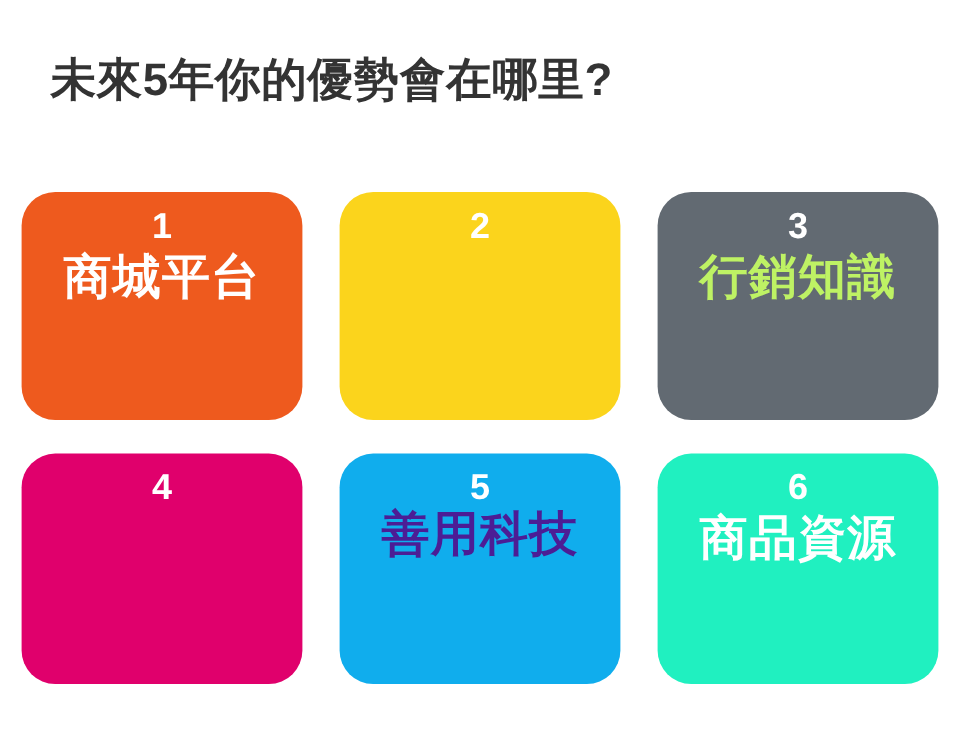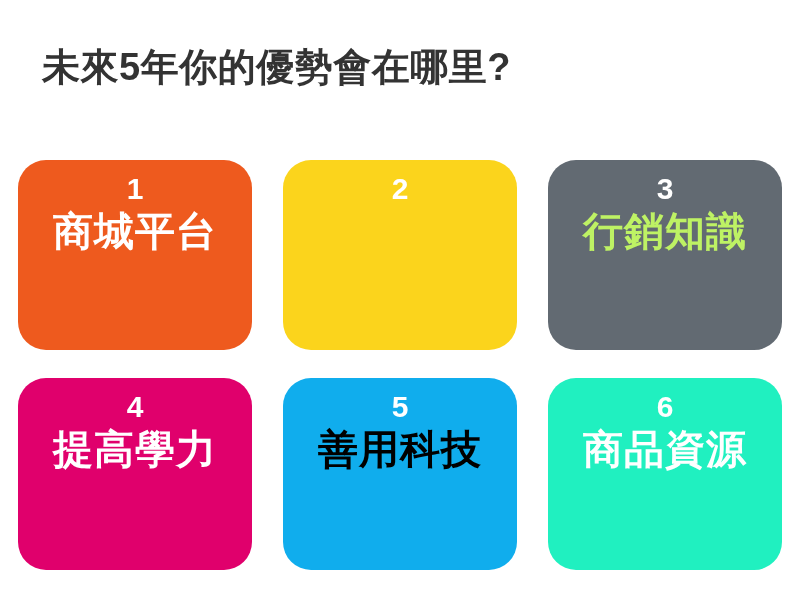--- a/index.html
+++ b/index.html
@@ -94,26 +94,25 @@
       <div class="card-number" style="color: rgb(255, 255, 255);">2</div>
     </div>
 
     <div class="card" style="background-color: rgb(98, 106, 114);">
       <div class="card-number" style="color: rgb(255, 255, 255);">3</div>
       <div class="card-label" style="color: #bef264;">行銷知識</div>
     </div>
 
     <div class="card" style="background-color: rgb(224, 0, 108);">
       <div class="card-number" style="color: rgb(255, 255, 255);">4</div>
-      <div class="card-label" style="color: rgb(255, 255, 255);">提高學力</div>
     </div>
 
     <div class="card" style="background-color: rgb(16, 173, 237);">
       <div class="card-number" style="color: rgb(255, 255, 255);">5</div>
-      <div class="card-label" style="color: #000000;">善用科技</div>
+      <div class="card-label" style="color: #4c1d95; font-family: Liberation Mono, monospace;">善用科技</div>
     </div>
 
     <div class="card" style="background-color: rgb(32, 240, 192);">
       <div class="card-number" style="color: rgb(255, 255, 255);">6</div>
       <div class="card-label" style="color: rgb(255, 255, 255);">商品資源</div>
     </div>
 
   </div>
 </div>
 

